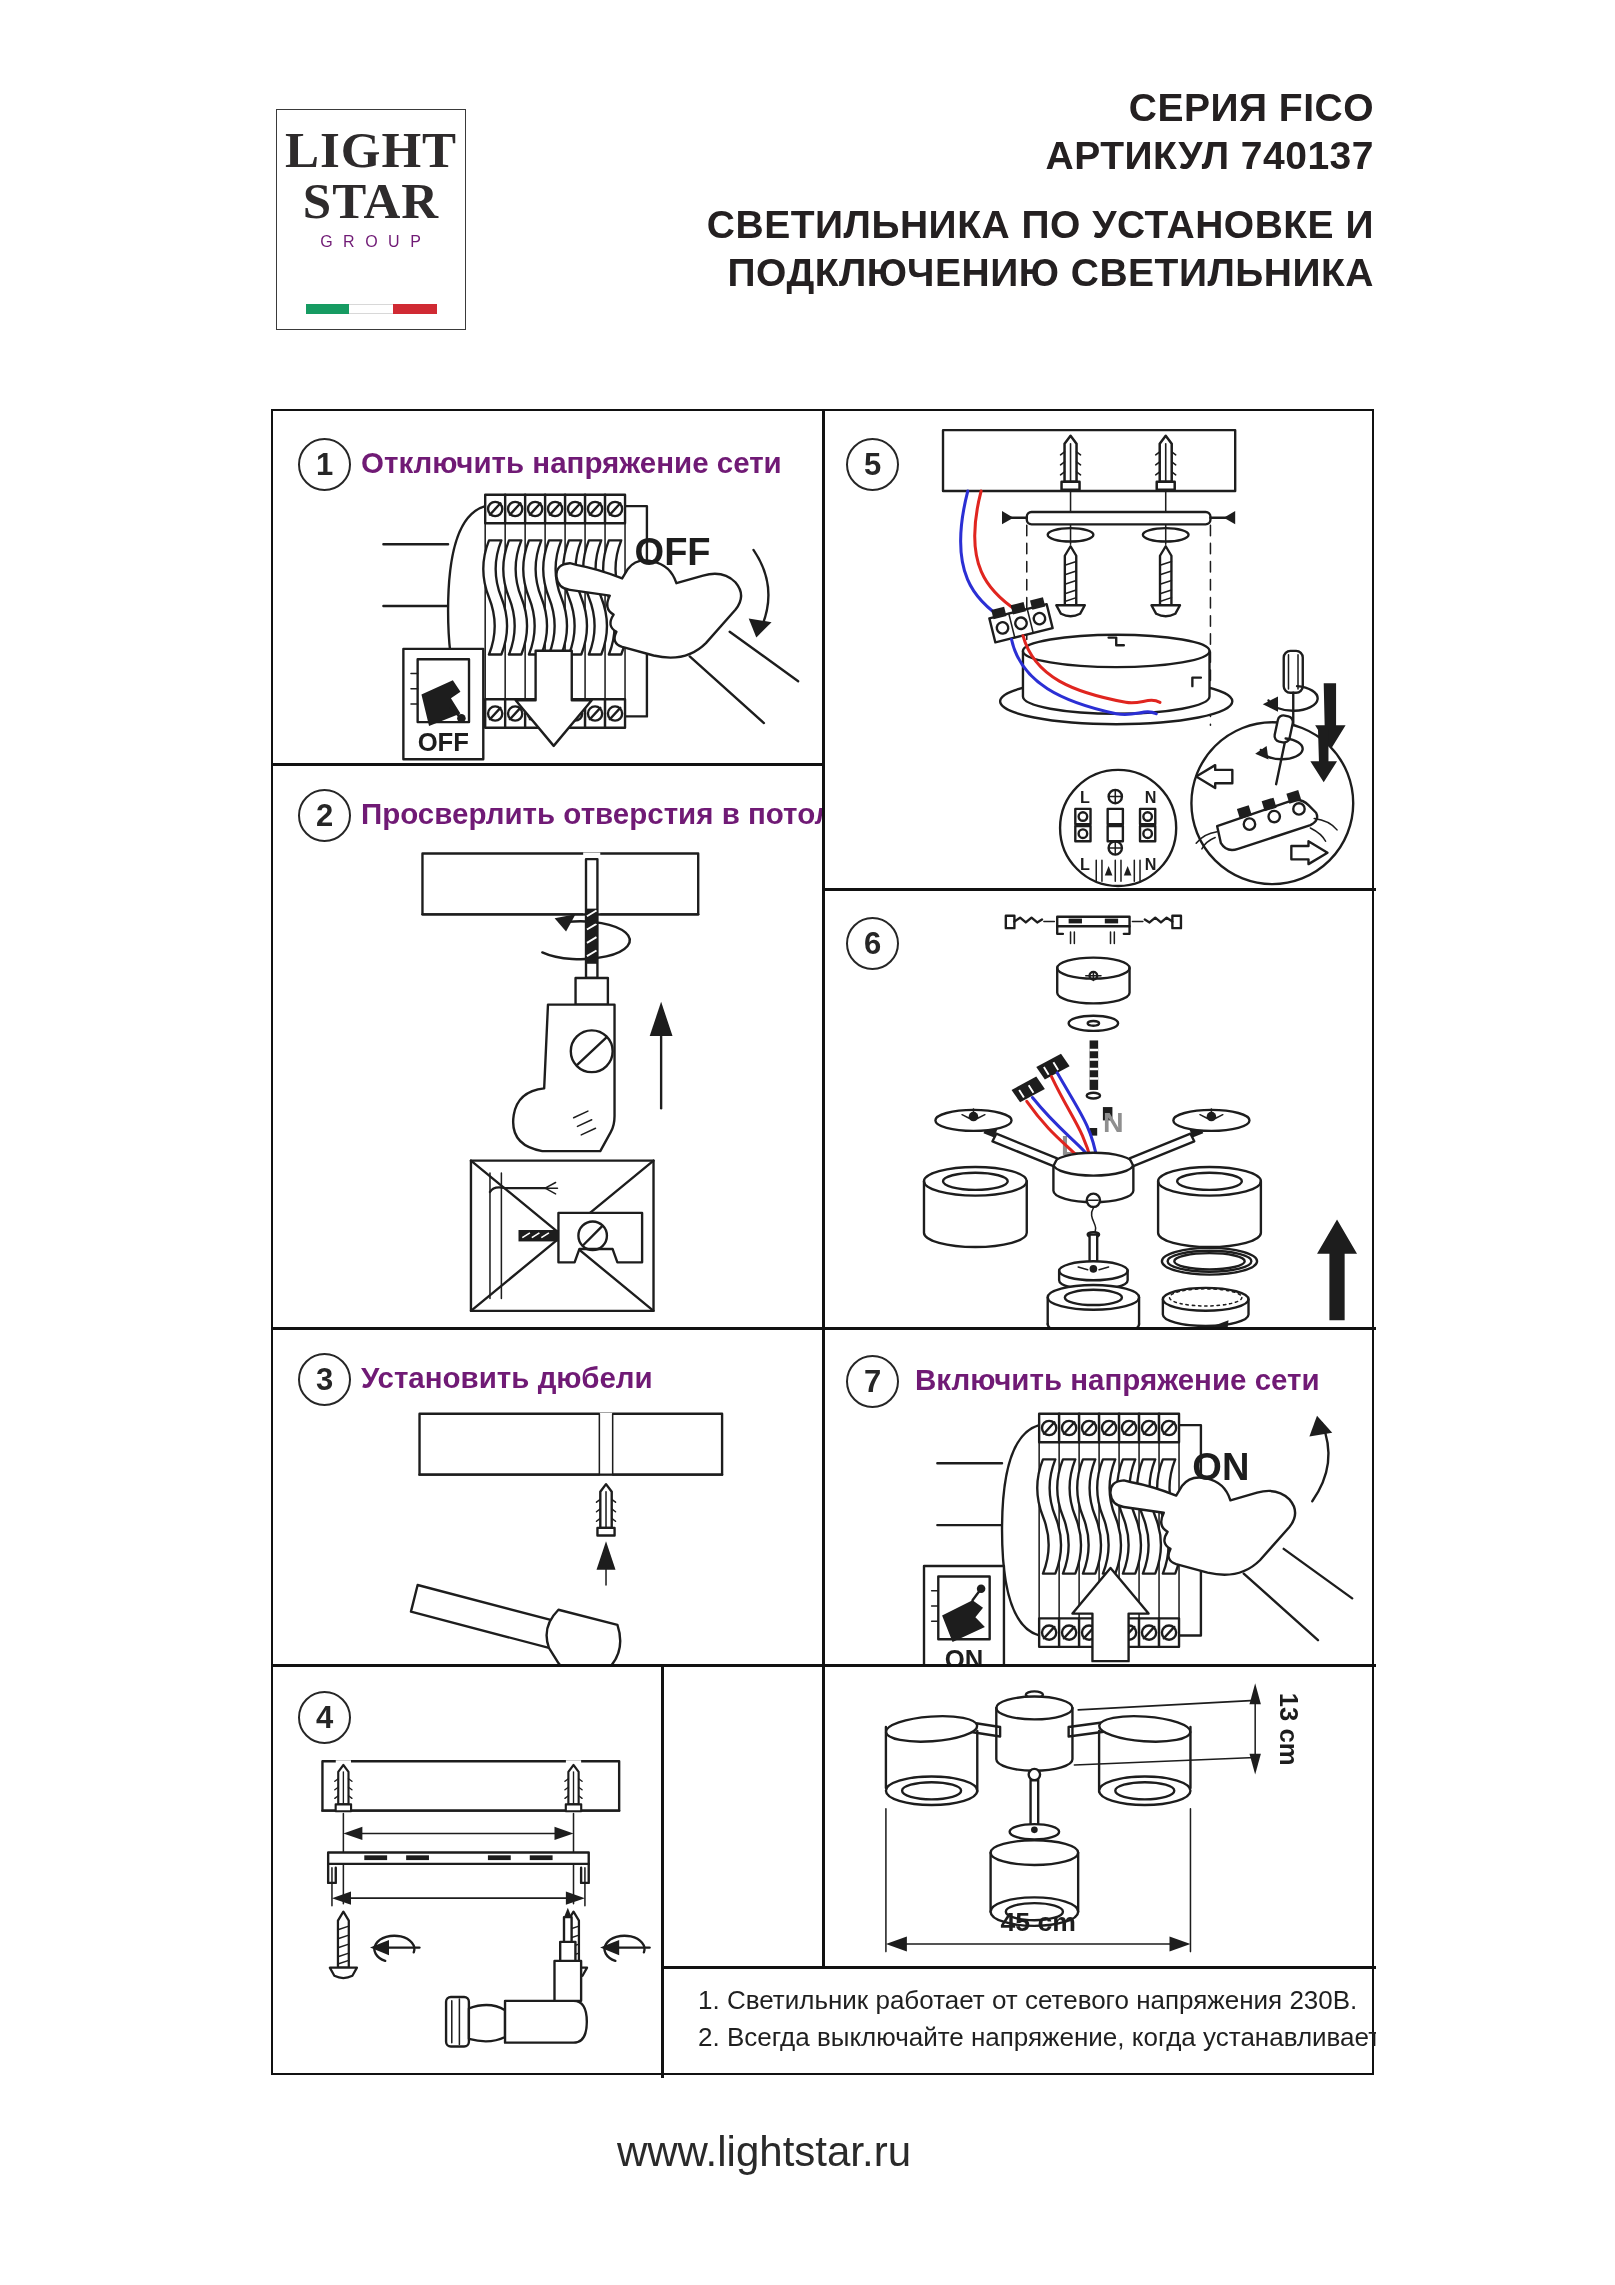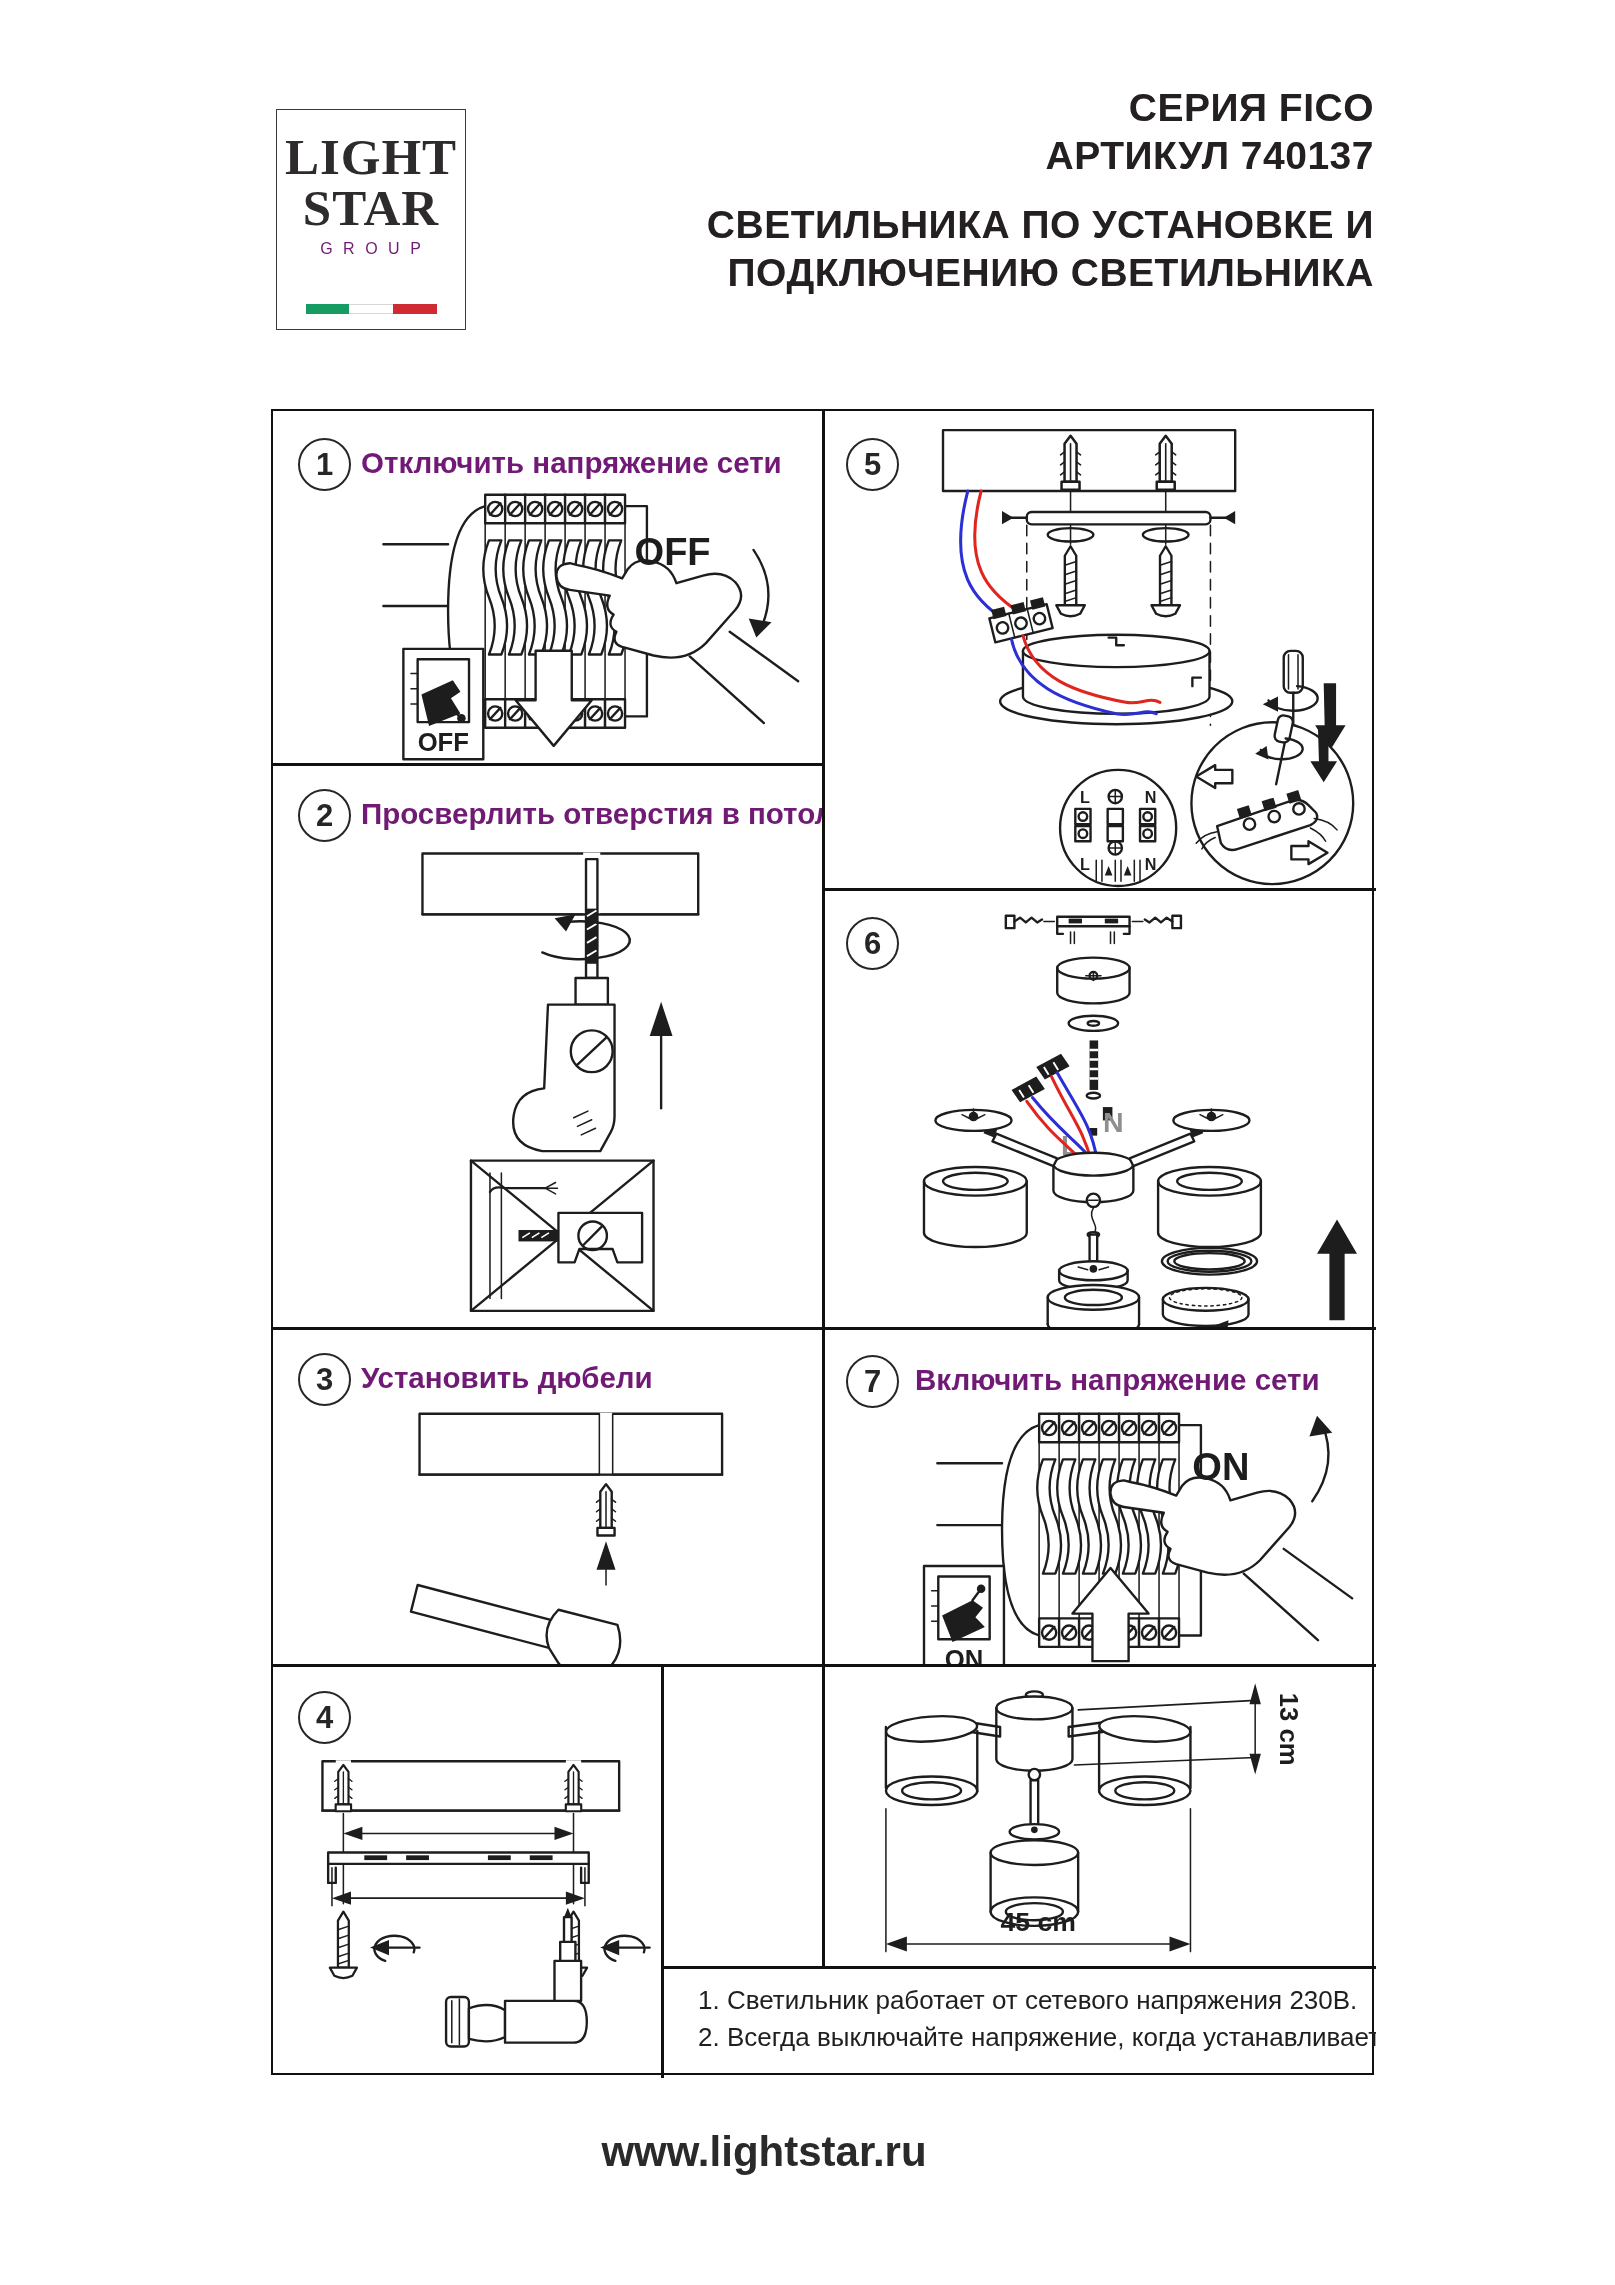--- a/index.html
+++ b/index.html
@@ -1,21 +1,21 @@
 <!DOCTYPE html>
 <html style="font-size:15px"><head>
 <meta charset="utf-8">
 <style>
   html,body{margin:0;padding:0;background:#e8e8e8}
   .page{position:relative;width:1616px;height:2286px;background:#fff;margin:0 auto;
         font-family:"Liberation Sans",sans-serif;color:#1d1d1d;overflow:hidden}
   
   .logo-box{position:absolute;left:276px;top:109px;width:188px;height:219px;border:1.9px solid #3a3a3a;text-align:center}
   .logo-light,.logo-star{font-family:"Liberation Serif",serif;font-weight:700;font-size:51px;line-height:51px;letter-spacing:1px;color:#2e2b2c}
-  .logo-light{margin-top:22px}
+  .logo-light{margin-top:15px}
   .logo-group{font-size:16px;letter-spacing:10.5px;color:#701a75;margin-top:5.7px;margin-left:9.5px}
   .flag{position:absolute;left:28.5px;bottom:15px;width:131px;height:10.5px;display:flex}
   .flag div{flex:1}
   .fl-g{background:#169b62}.fl-w{background:#fff;border-top:1px solid #d8d8d8;border-bottom:1px solid #d8d8d8}.fl-r{background:#d02a33}
   .titles{position:absolute;right:242px;top:84px;width:856px;text-align:right;font-weight:700;color:#242021}
   .t-series,.t-article{font-size:39px;line-height:48px;letter-spacing:0.5px}
   .t-instr{font-size:39px;line-height:48px;letter-spacing:0.5px;margin-top:21px}
   
   .grid{position:absolute;left:271px;top:409px;width:1103px;height:1666px;border:2.9px solid #111;box-sizing:border-box}
   .gl{position:absolute;background:#111}
@@ -38,21 +38,21 @@
   
   .qr-label{position:absolute;left:28.5px;top:78px;width:107px;text-align:center;font-size:29.5px;font-weight:700;color:#434343;letter-spacing:1px}
   .qr{position:absolute;left:31px;top:121px;width:99px;height:99px;background-color:#fff;
       background-image:repeating-linear-gradient(0deg,#000 0 4.8px,#fff 4.8px 9.5px),
                        repeating-linear-gradient(90deg,#000 0 4.8px,#fff 4.8px 8.6px);
       background-blend-mode:screen}
   .qf{position:absolute;width:21px;height:21px;border:4.8px solid #000;background:#fff}
   .qf div{position:absolute;left:3.8px;top:3.8px;width:13.3px;height:13.3px;background:#000}
   
   .notes{position:absolute;left:34px;top:13.3px;font-size:26px;line-height:37px;color:#1f1f1f;white-space:nowrap}
-  .site{position:absolute;left:0;top:2128px;width:1528px;text-align:center;font-size:42px;font-weight:700;color:#2a2a2a}
+  .site{position:absolute;left:0;top:2128px;width:1528px;text-align:center;font-size:42px;font-weight:400;color:#2a2a2a}
 </style>
 </head>
 <body>
 
 <div class="page">
 
   <svg width="0" height="0" style="position:absolute" aria-hidden="true">
     <defs>
       <pattern id="hatch" patternUnits="userSpaceOnUse" width="20" height="20" patternTransform="rotate(-45)">
         <line x1="10" y1="0" x2="10" y2="20" stroke="#1d1d1d" stroke-width="2"></line>

